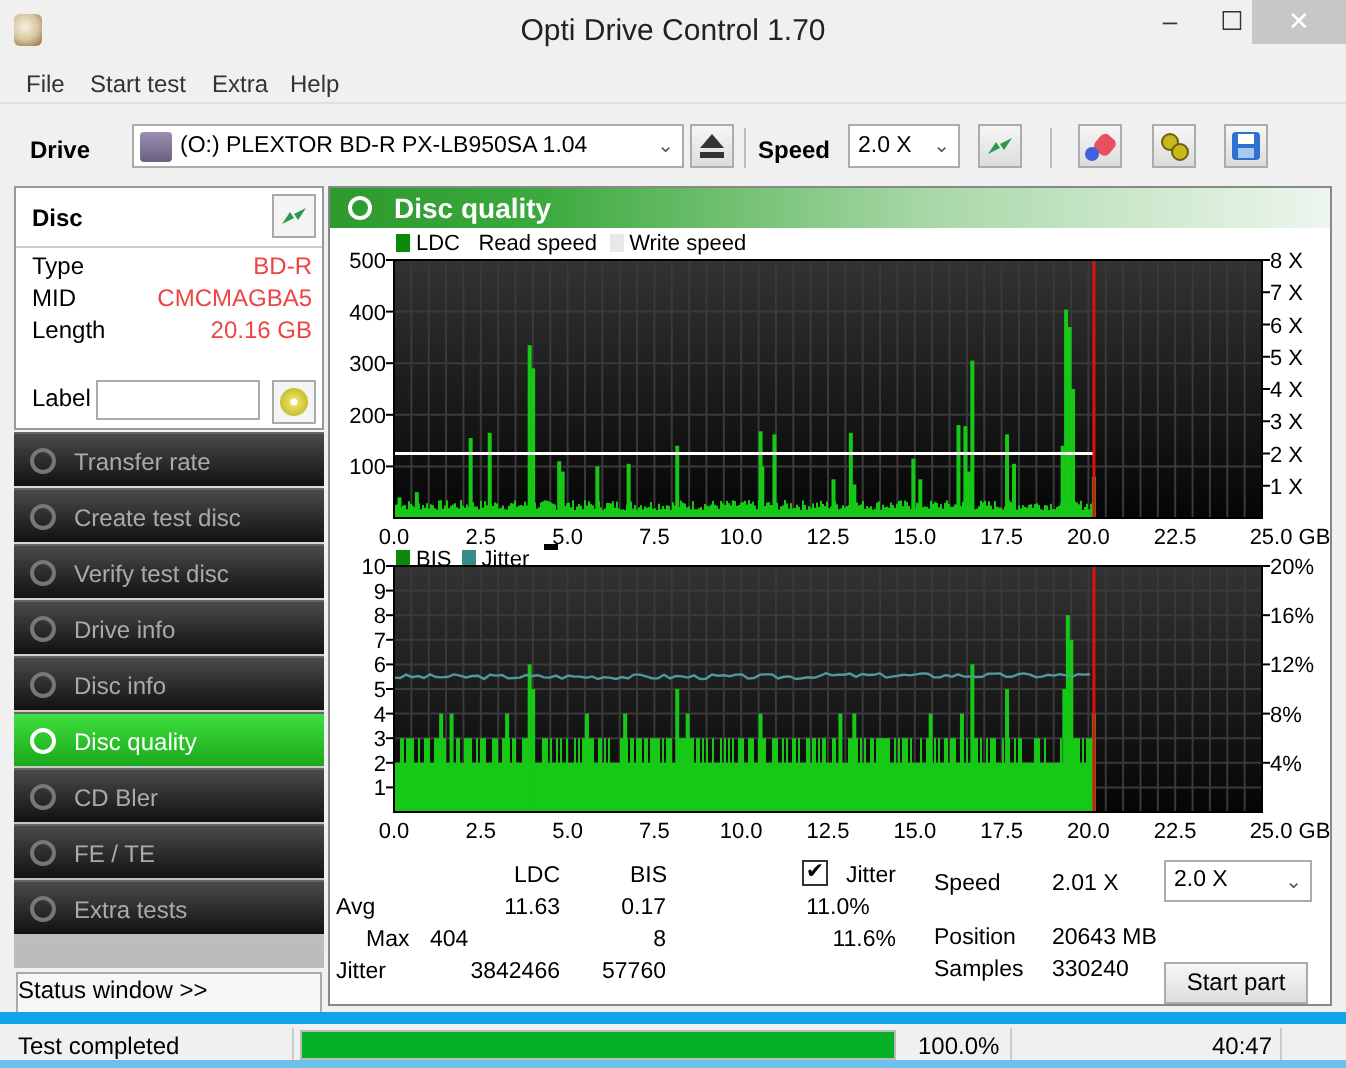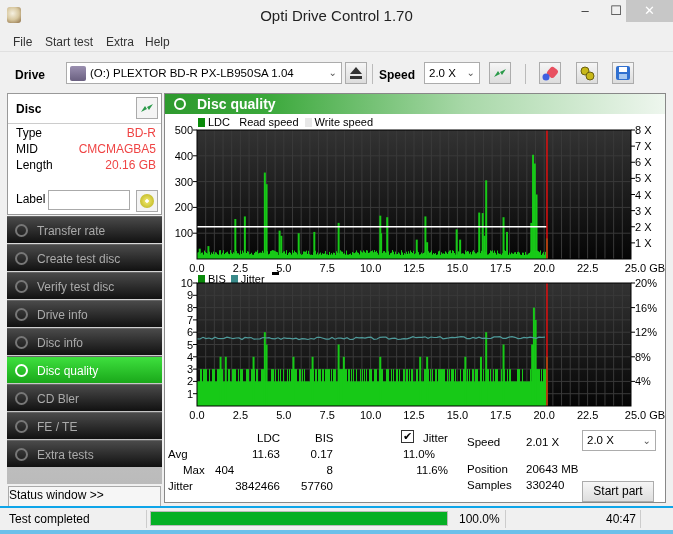--- a/index.html
+++ b/index.html
@@ -47,21 +47,21 @@
 .dq-hdr .ic{position:absolute;left:9px;top:4px;width:12px;height:12px;border-radius:50%;border:2px solid #fff}
 .dq-hdr .t{position:absolute;left:32px;top:2px;color:#fff;font-weight:bold;font-size:14px}
 .legend{position:absolute;font-size:11px;color:#000}
 .legend .sw{display:inline-block;width:7px;height:9px;margin-right:3px;vertical-align:-1px}
 .chart{position:absolute;left:0;top:0}
 .stats{position:absolute;font-size:11.5px}
 .sp-select{position:absolute;left:417px;top:336px;width:74px;height:21px;background:#fff;border:1px solid #acacac}
 .sp-select .val{position:absolute;left:4px;top:3px;font-size:11.5px}
 .act-btn{position:absolute;width:72px;height:21px;border:1px solid #acacac;background:linear-gradient(#f6f6f6,#dedede);font-size:12px;text-align:center;line-height:19px}
 .checkbox{position:absolute;left:236px;top:336px;width:13px;height:13px;border:1px solid #333;background:#fff;font-size:11px;line-height:11px;text-align:center}
-.statusbar{position:absolute;left:0;top:506px;width:673px;height:22px;background:#f0f0f0;border-top:2px solid #0ea5e9}
+.statusbar{position:absolute;left:0;top:506px;width:673px;height:22px;background:#f0f0f0;border-top:6px solid #0ea5e9}
 .statusbar .st{position:absolute;left:9px;top:4px;font-size:12px}
 .pbar{position:absolute;left:150px;top:3px;width:298px;height:15px;border:1px solid #bbb;background:#e6e6e6}
 .pbar .fill{height:100%;background:#06b025}
 .statusbar .pct{position:absolute;left:459px;top:4px;font-size:12px}
 .statusbar .time{position:absolute;left:606px;top:4px;font-size:12px}
 .sb-sep{position:absolute;top:2px;width:1px;height:18px;background:#ccc}
 .taskbar-edge{position:absolute;left:0;top:530px;width:673px;height:4px;background:#6cc0ea}
 </style>
 </head>
 <body>

